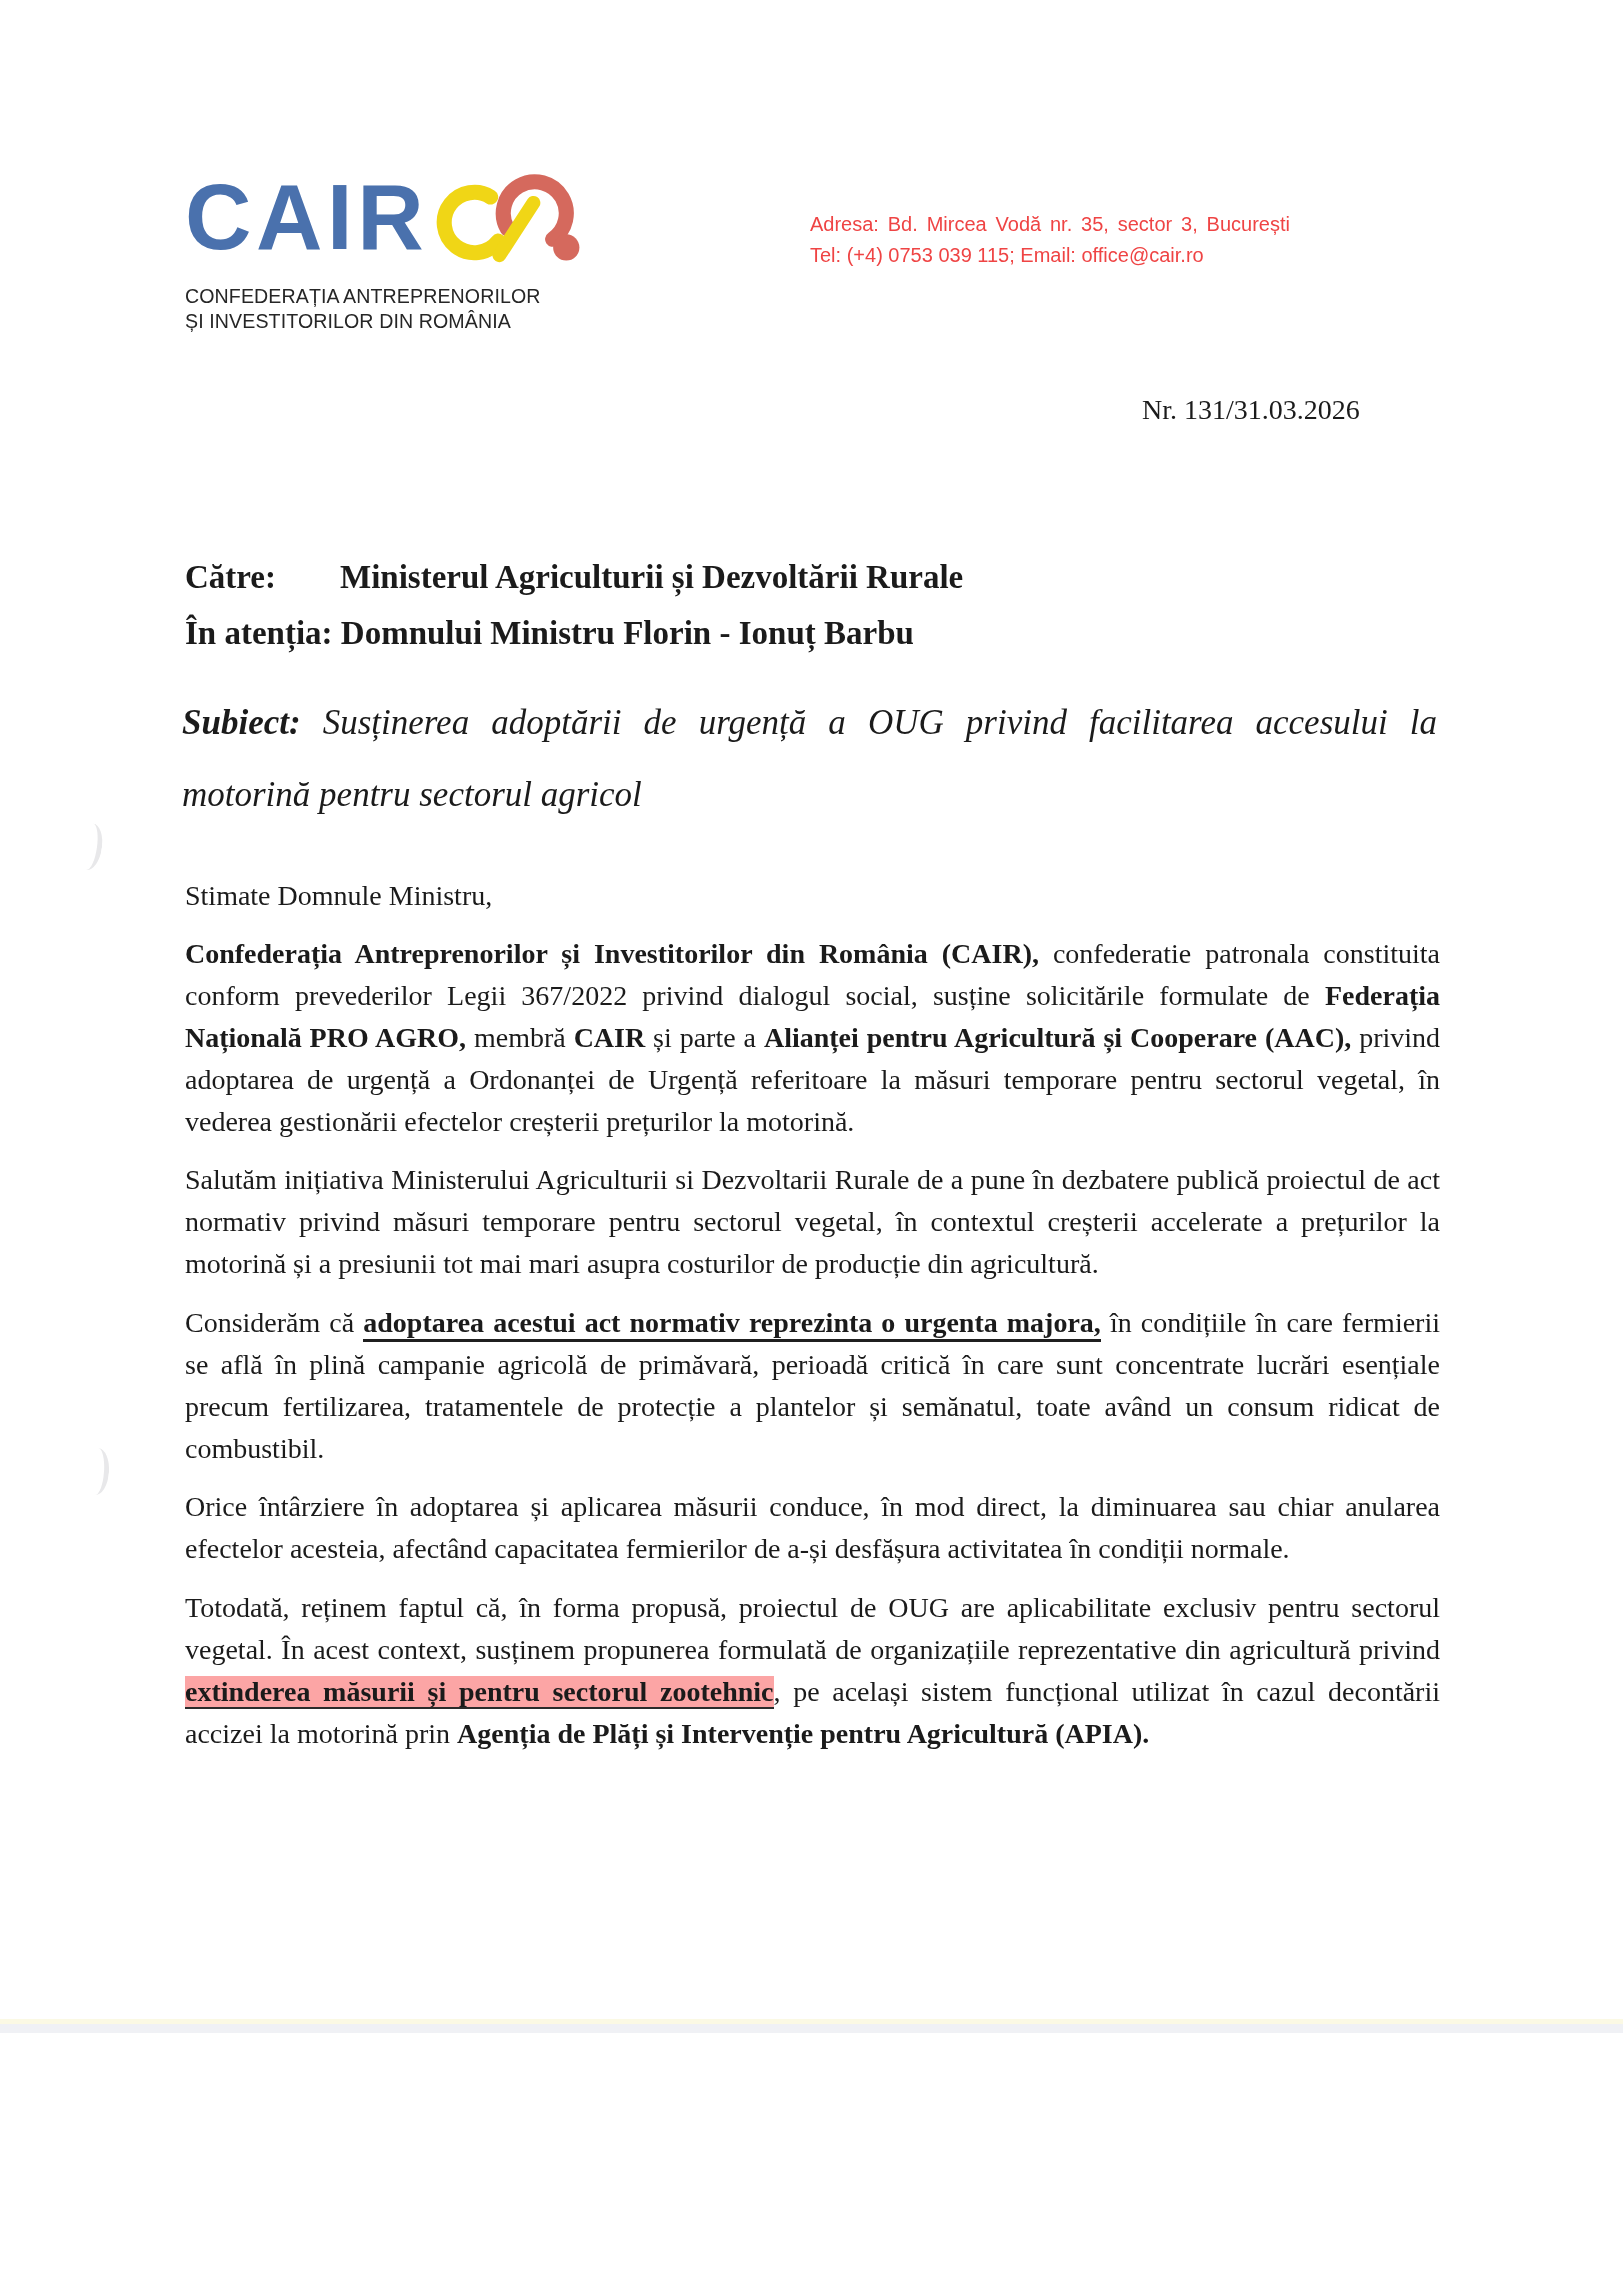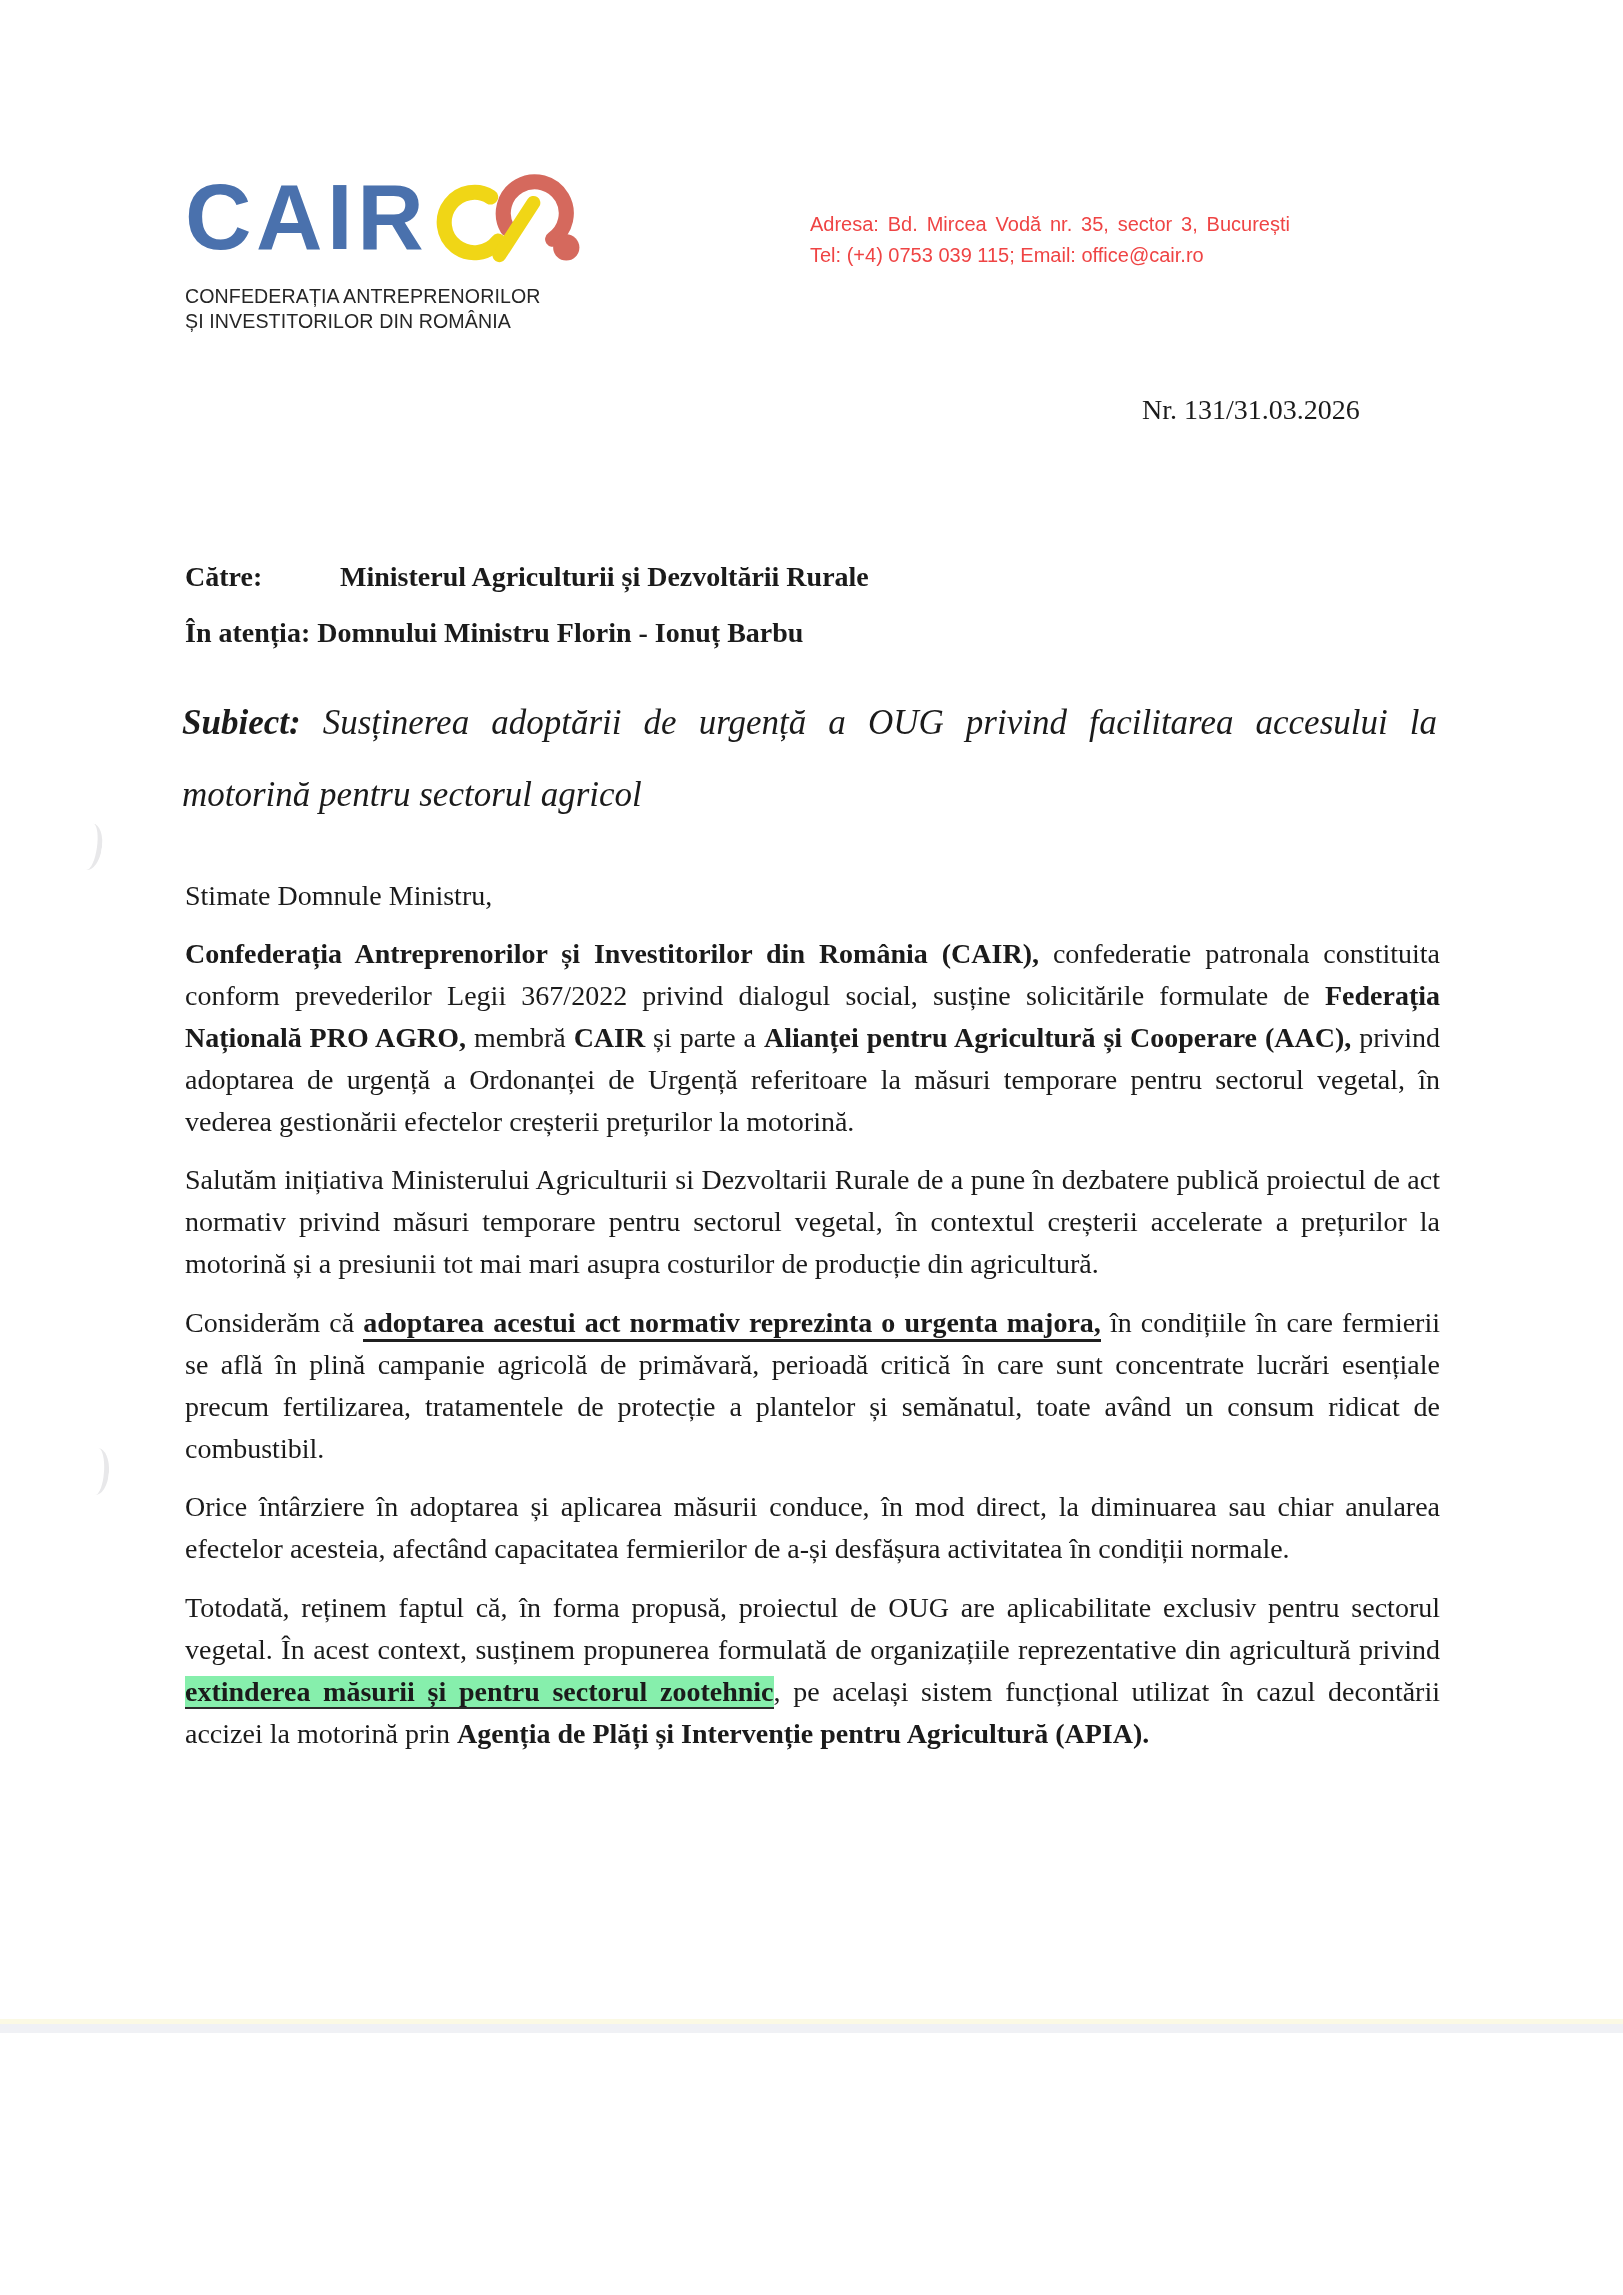--- a/index.html
+++ b/index.html
@@ -40,21 +40,21 @@
   }
   .contact-line1{word-spacing:3.3px;}
   
   .ref-number{
     position:absolute;left:1142px;top:389px;
     font-size:28px;font-weight:normal;line-height:42px;
   }
   
   .recipient-block{
     position:absolute;left:185px;top:549px;
-    font-size:28px;font-weight:bold;line-height:56px;
+    font-size:33px;font-weight:bold;line-height:56px;
     width:1255px;
   }
   .to-label{display:inline-block;width:155px;}
   
   .subject-block{
     position:absolute;left:182px;top:687px;width:1255px;
     font-size:35px;line-height:72px;text-align:justify;font-style:italic;
   }
   .subject-label{font-weight:bold;}
   
@@ -69,21 +69,21 @@
   .letter-content p{margin:0 0 16.4px 0;}
   .b{font-weight:bold;}
   .u-heavy{
     font-weight:bold;
     border-bottom:3.3px solid #1f1f1f;
     padding-bottom:1.3px;
   }
   .u-shaded{
     font-weight:bold;
     border-bottom:2.6px solid #2b2b2b;
-    background:#86efac;
+    background:#fca5a5;
     padding-bottom:0.7px;
   }
   
   .margin-mark{
     position:absolute;
     width:19.6px;height:47px;
     border-right:5.9px solid #e3e3e5;
     border-radius:0 50% 50% 0;
     opacity:.8;
   }

